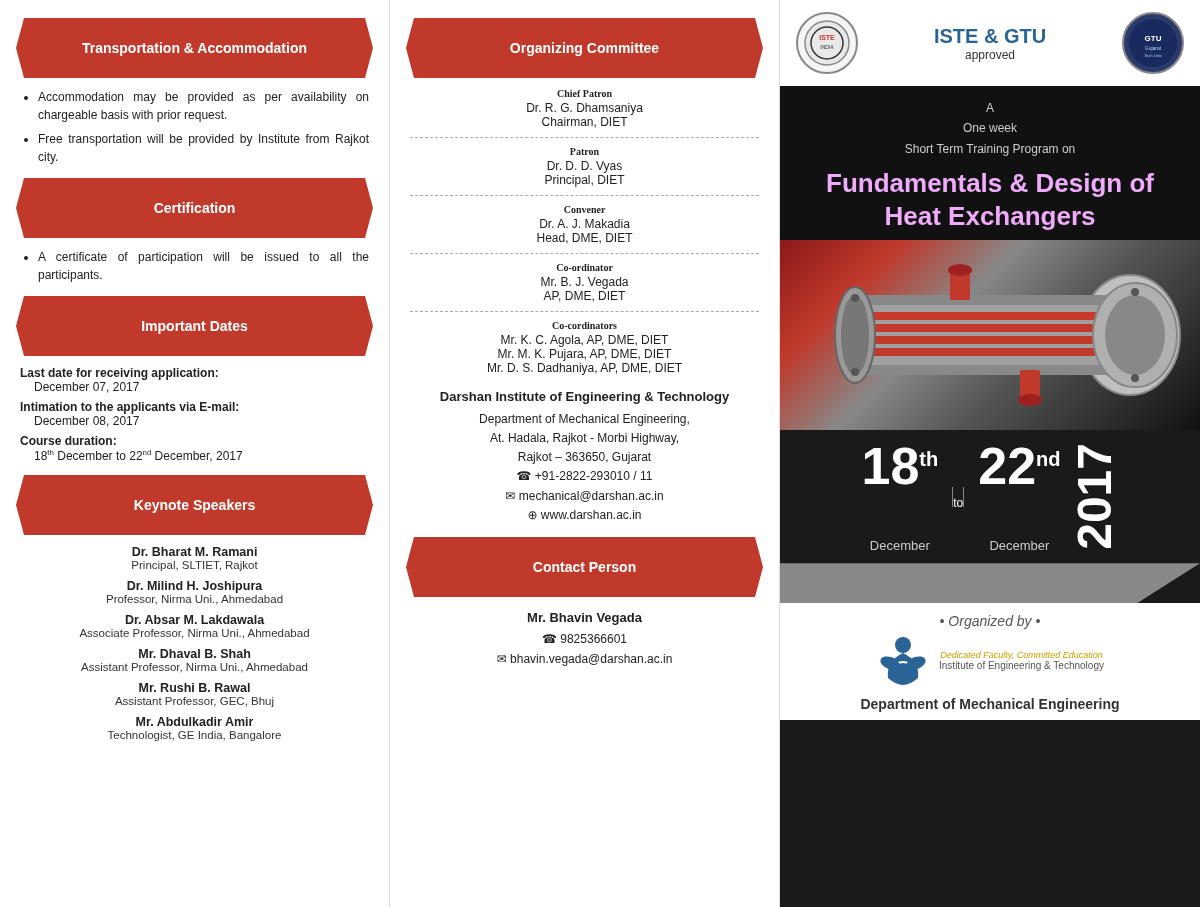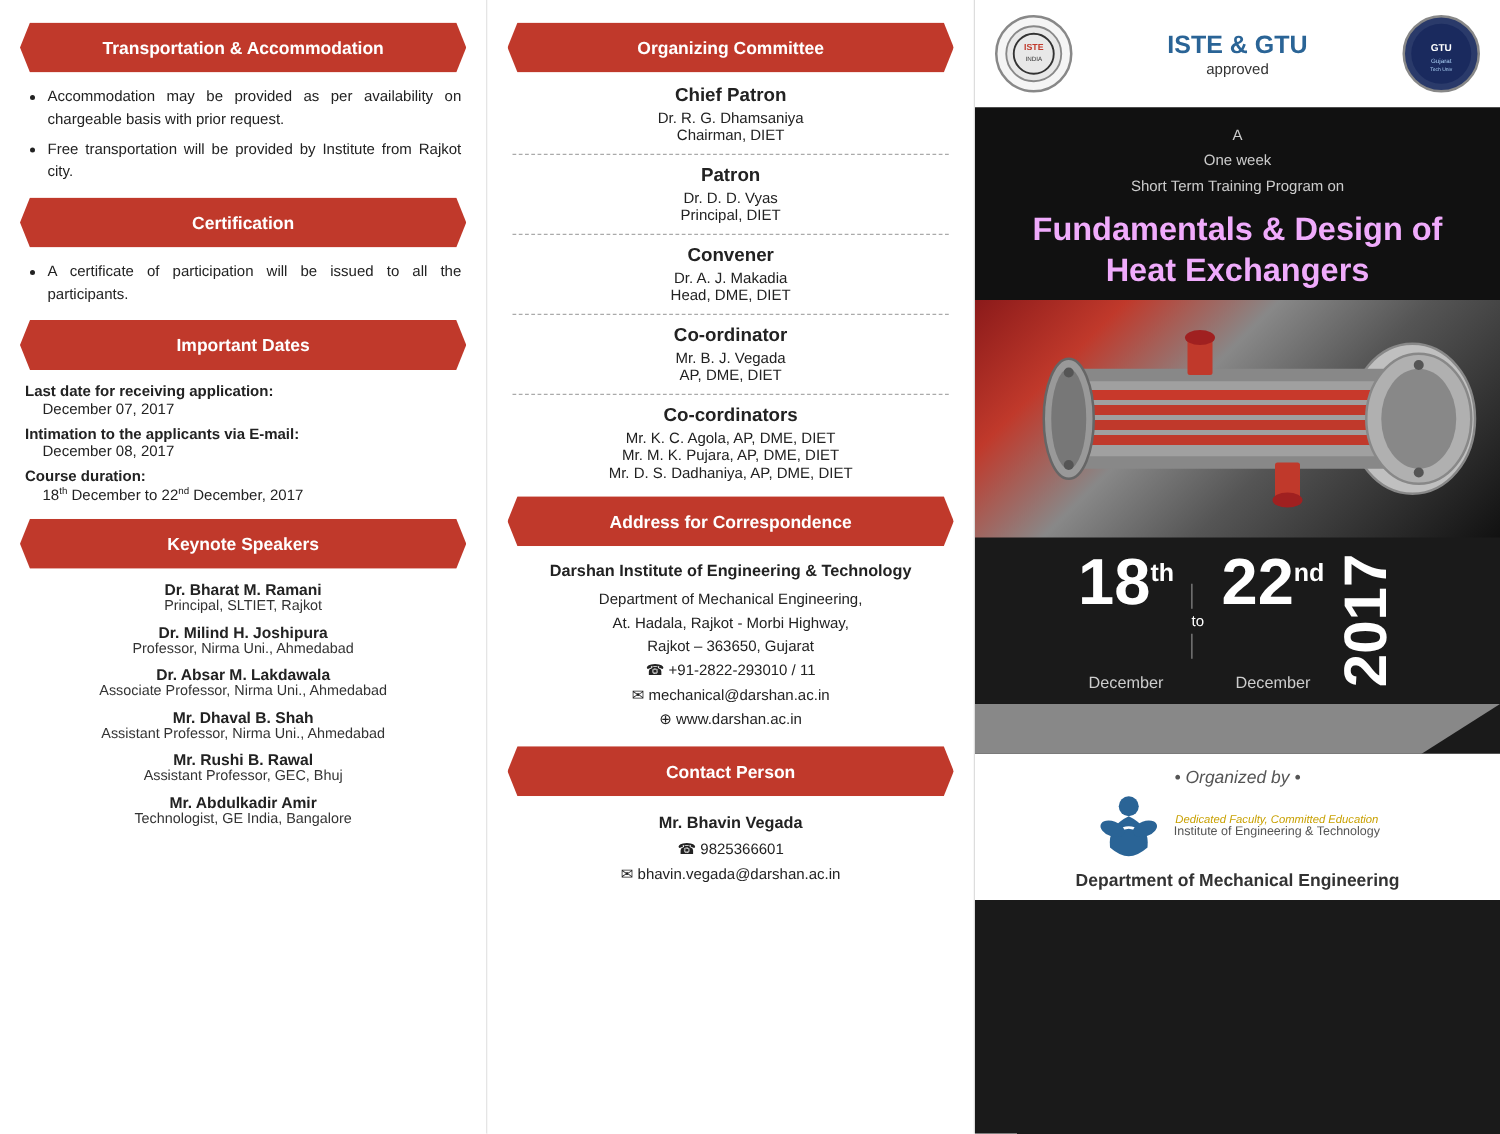--- a/index.html
+++ b/index.html
@@ -40,21 +40,21 @@
       position: relative;
       overflow: hidden;
     }
 
     
     .section-header {
       background: #c0392b;
       color: #fff;
       font-weight: bold;
       font-size: 14px;
-      padding: 12px 18px;
+      padding: 22px 18px;
       text-align: center;
       clip-path: polygon(8px 0%, calc(100% - 8px) 0%, 100% 50%, calc(100% - 8px) 100%, 8px 100%, 0% 50%);
       margin-bottom: 10px;
     }
 
     .section-content {
       font-size: 12px;
       color: #222;
       margin-bottom: 12px;
       padding: 0 4px;
@@ -104,22 +104,23 @@
       border-top: 1px dashed #aaa;
       margin: 8px 0;
     }
 
     .org-role {
       text-align: center;
       margin-bottom: 4px;
     }
     .org-role .role-title {
       font-weight: bold;
-      font-size: 15px;
+      font-size: 10px;
       margin-bottom: 2px;
+      font-family: Liberation Serif, serif;
     }
     .org-role .person-name {
       font-size: 12px;
     }
     .org-role .person-sub {
       font-size: 12px;
     }
 
     
     .address-block {
@@ -256,22 +257,22 @@
     }
 
     .date-big .month {
       font-size: 13px;
       color: #ccc;
       margin-top: 46px;
     }
 
     .date-separator {
       display: flex;
-      flex-direction: column;
-      align-items: flex-start;
+      flex-direction: row;
+      align-items: flex-end;
       margin: 0 14px;
       color: #fff;
       font-size: 12px;
     }
 
     .date-separator .line {
       width: 1px;
       height: 20px;
       background: #888;
       margin: 3px 0;
@@ -459,21 +460,20 @@
 
     <div class="org-role">
       <div class="role-title">Co-cordinators</div>
       <div class="person-name">Mr. K. C. Agola, AP, DME, DIET</div>
       <div class="person-name">Mr. M. K. Pujara, AP, DME, DIET</div>
       <div class="person-name">Mr. D. S. Dadhaniya, AP, DME, DIET</div>
     </div>
 
   </div>
 
-  <div class="section-header">Address for Correspondence</div>
   <div class="section-content">
     <div class="address-block">
       <div class="inst-name">Darshan Institute of Engineering &amp; Technology</div>
       <div>Department of Mechanical Engineering,</div>
       <div>At. Hadala, Rajkot - Morbi Highway,</div>
       <div>Rajkot – 363650, Gujarat</div>
       <div>☎ +91-2822-293010 / 11</div>
       <div>✉ mechanical@darshan.ac.in</div>
       <div>⊕ www.darshan.ac.in</div>
     </div>

